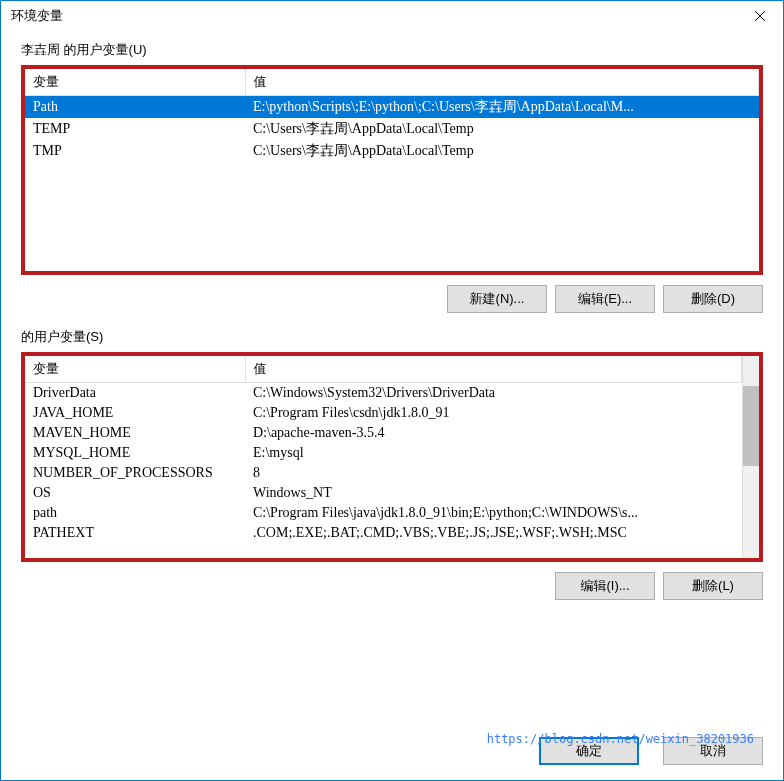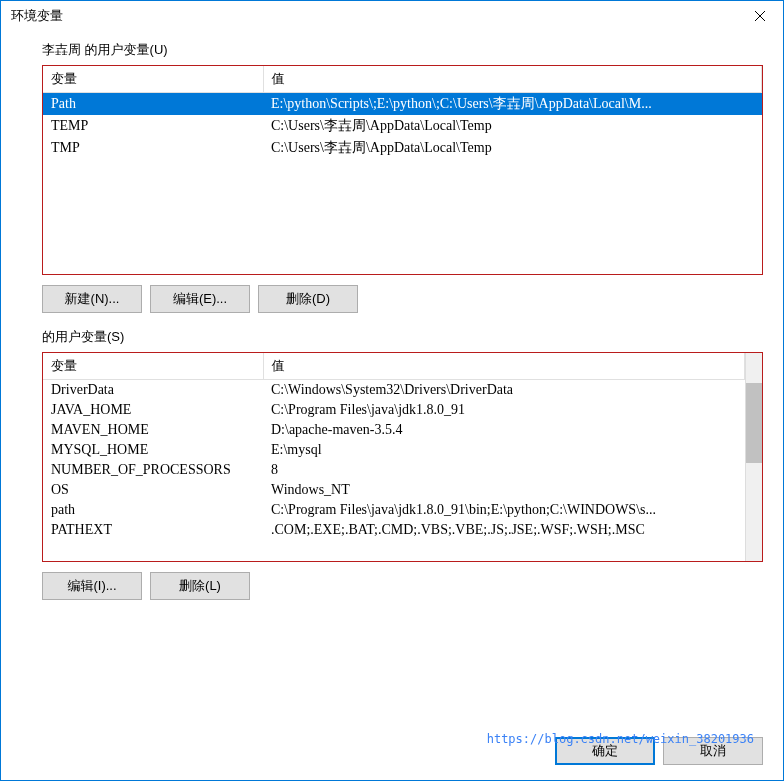--- a/index.html
+++ b/index.html
@@ -42,28 +42,27 @@
     .content {
       flex: 1;
       padding: 10px 20px 15px 20px;
       display: flex;
       flex-direction: column;
       gap: 15px;
     }
     .group {
       display: flex;
       flex-direction: column;
-      margin-left: 21px;
     }
     .group-label {
       font-size: 13px;
       margin-bottom: 6px;
     }
     .table-wrap {
-      border: 1px solid #b91c1c;
+      border: 4px solid #b91c1c;
       background: #fff;
       overflow: hidden;
       position: relative;
     }
     .user-table-wrap { height: 210px; }
     .sys-table-wrap { height: 210px; display: flex; }
     .sys-table-inner { flex: 1; overflow: hidden; }
     .scrollbar {
       width: 17px;
       background: #f0f0f0;
@@ -102,38 +101,38 @@
       font-family: Liberation Serif, serif;
     }
     tbody tr.selected {
       background: #0078d7;
       color: #fff;
     }
     .col-name { width: 220px; }
     .col-sys-name { width: 220px; }
     .button-row {
       display: flex;
-      justify-content: flex-start;
+      justify-content: flex-end;
       gap: 8px;
       margin-top: 10px;
     }
     .btn {
       min-width: 100px;
       height: 28px;
       border: 1px solid #adadad;
       background: #e1e1e1;
       font-size: 13px;
       font-family: inherit;
       cursor: pointer;
       padding: 0 12px;
     }
     .dialog-buttons {
       display: flex;
       justify-content: flex-end;
-      gap: 8px;
+      gap: 24px;
       padding: 10px 20px 15px 20px;
     }
     .btn.primary { border: 2px solid #0078d7; background: #e1e1e1; }
     .watermark {
       position: absolute;
       bottom: 35px;
       right: 30px;
       color: #3b82f6;
       font-size: 12px;
       pointer-events: none;
@@ -206,21 +205,21 @@
                 <th>值</th>
               </tr>
             </thead>
             <tbody id="sys-tbody">
                 <tr>
                   <td>DriverData</td>
                   <td>C:\Windows\System32\Drivers\DriverData</td>
                 </tr>
                 <tr>
                   <td>JAVA_HOME</td>
-                  <td>C:\Program Files\java\jdk1.8.0_91</td>
+                  <td>C:\Program Files\csdn\jdk1.8.0_91</td>
                 </tr>
                 <tr>
                   <td>MAVEN_HOME</td>
                   <td>D:\apache-maven-3.5.4</td>
                 </tr>
                 <tr>
                   <td>MYSQL_HOME</td>
                   <td>E:\mysql</td>
                 </tr>
                 <tr>

